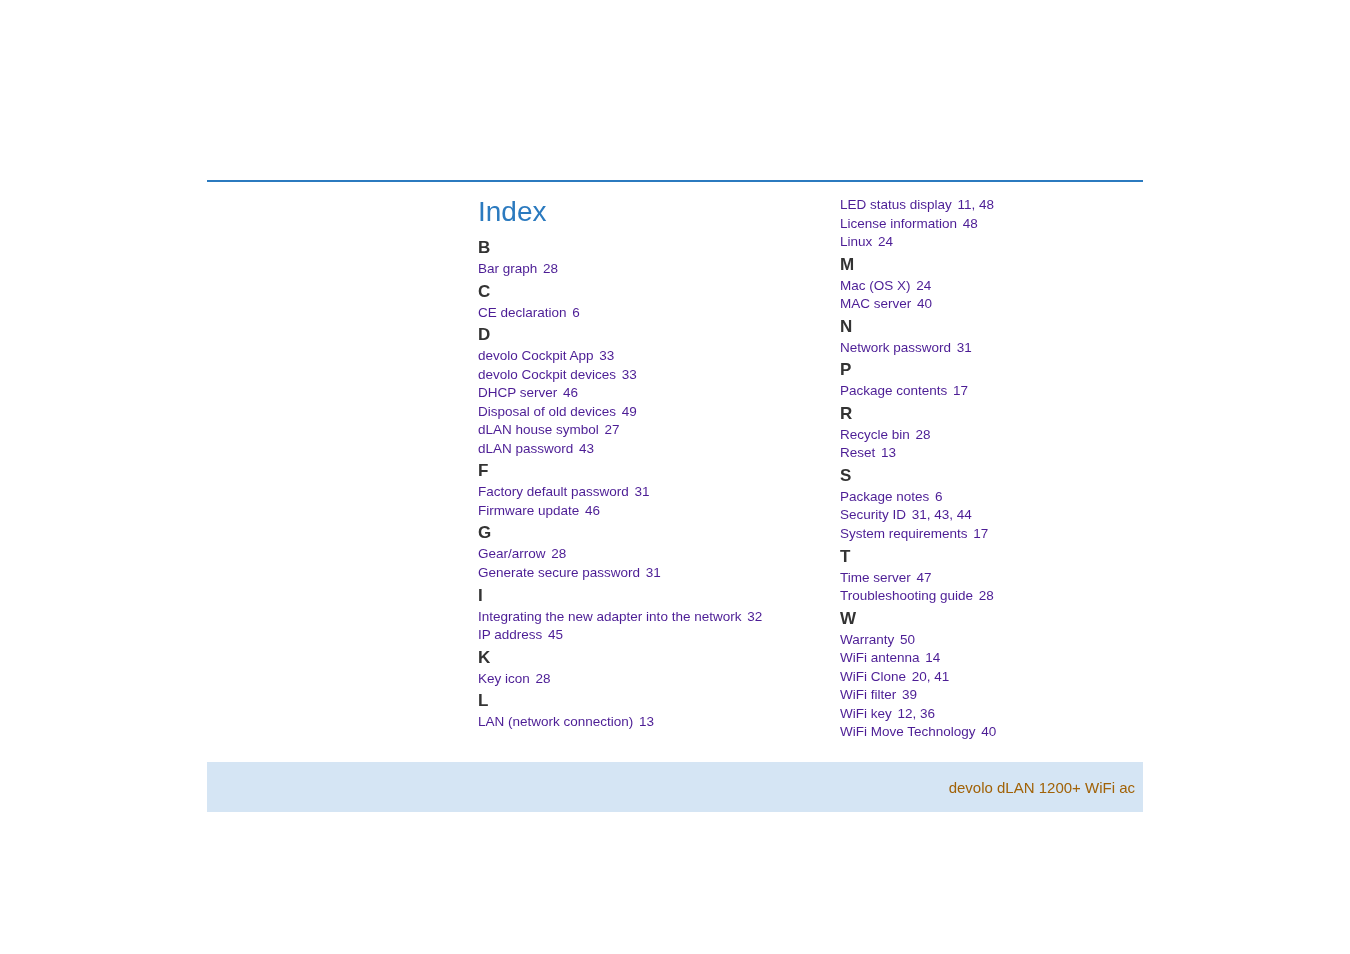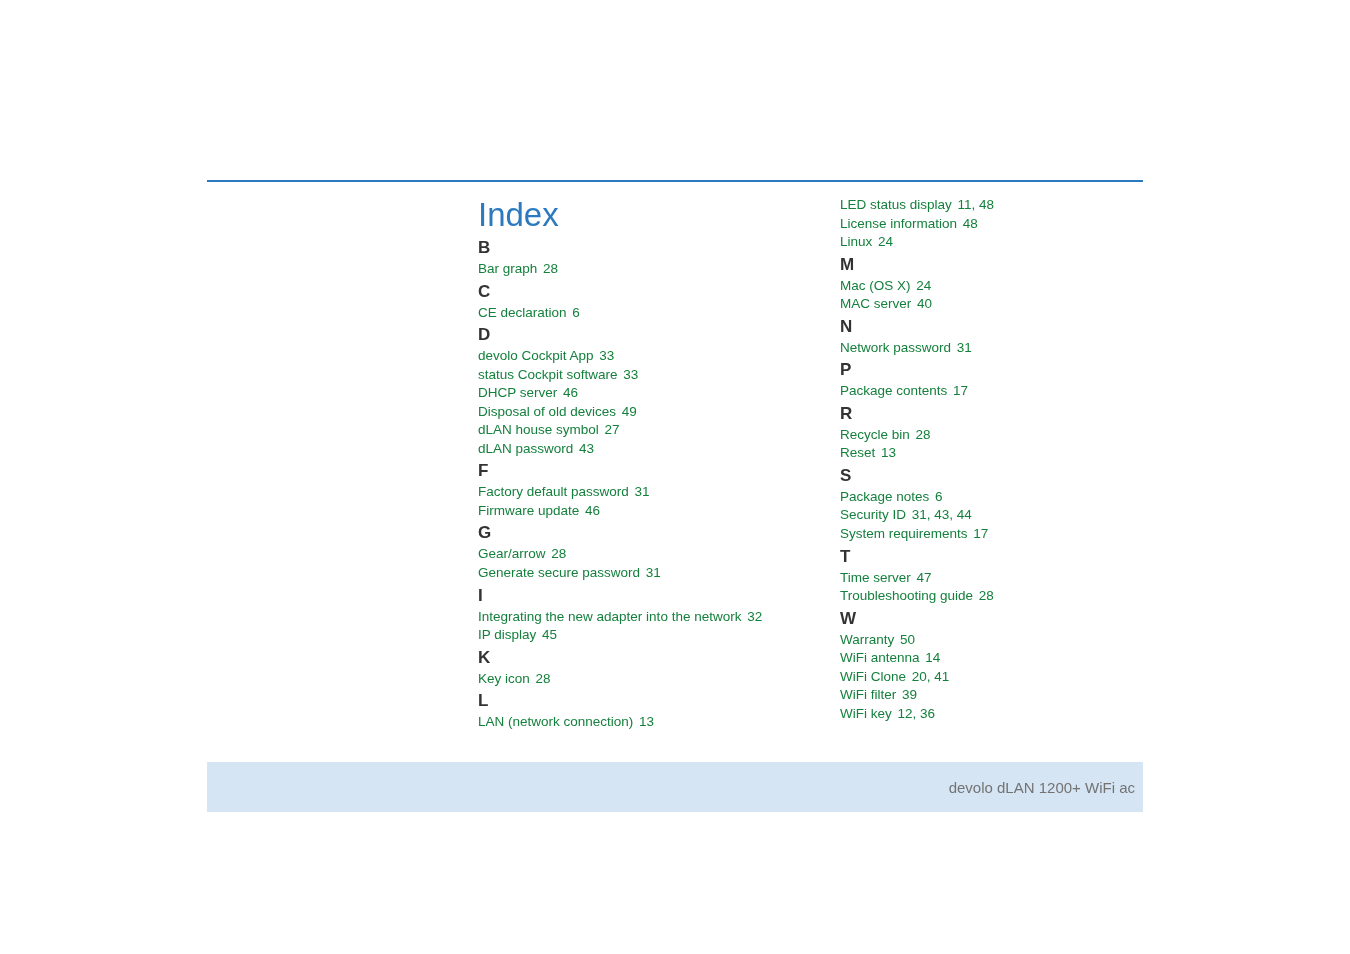--- a/index.html
+++ b/index.html
@@ -19,21 +19,21 @@
       top: 180px;
       left: 207px;
       width: 936px;
       height: 2px;
       background: #2b7abf;
     }
     .heading {
       position: absolute;
       top: 196px;
       left: 478px;
-      font-size: 33px;
+      font-size: 28px;
       color: #2b7abf;
       font-weight: normal;
     }
     .columns {
       position: absolute;
       top: 196px;
       left: 478px;
       display: flex;
       gap: 60px;
     }
@@ -47,37 +47,37 @@
     }
     .letter {
       font-size: 17px;
       font-weight: bold;
       color: #333333;
       margin-top: 4px;
       margin-bottom: 2px;
     }
     .entry {
       font-size: 13.5px;
-      color: #15803d;
+      color: #4c1d95;
       line-height: 1.3;
       margin-bottom: 1px;
     }
     .entry .label {
       display: inline;
     }
     .entry .pages {
       display: inline;
       margin-left: 2px;
     }
     .footer {
       position: absolute;
       top: 779px;
       right: 215px;
       font-size: 15px;
-      color: #737373;
+      color: #a16207;
     }
     .footer-bg {
       position: absolute;
       top: 762px;
       left: 207px;
       width: 936px;
       height: 50px;
       background: #d5e5f4;
     }
   </style>
@@ -89,34 +89,34 @@
 <h1 class="heading">Index</h1>
 
 <div class="columns">
   <div class="col-left" id="col-left">
       <div class="letter">B</div>
       <div class="entry"><span class="label">Bar graph</span><span class="pages"> 28</span></div>
       <div class="letter">C</div>
       <div class="entry"><span class="label">CE declaration</span><span class="pages"> 6</span></div>
       <div class="letter">D</div>
       <div class="entry"><span class="label">devolo Cockpit App</span><span class="pages"> 33</span></div>
-      <div class="entry"><span class="label">status Cockpit software</span><span class="pages"> 33</span></div>
+      <div class="entry"><span class="label">devolo Cockpit devices</span><span class="pages"> 33</span></div>
       <div class="entry"><span class="label">DHCP server</span><span class="pages"> 46</span></div>
       <div class="entry"><span class="label">Disposal of old devices</span><span class="pages"> 49</span></div>
       <div class="entry"><span class="label">dLAN house symbol</span><span class="pages"> 27</span></div>
       <div class="entry"><span class="label">dLAN password</span><span class="pages"> 43</span></div>
       <div class="letter">F</div>
       <div class="entry"><span class="label">Factory default password</span><span class="pages"> 31</span></div>
       <div class="entry"><span class="label">Firmware update</span><span class="pages"> 46</span></div>
       <div class="letter">G</div>
       <div class="entry"><span class="label">Gear/arrow</span><span class="pages"> 28</span></div>
       <div class="entry"><span class="label">Generate secure password</span><span class="pages"> 31</span></div>
       <div class="letter">I</div>
       <div class="entry"><span class="label">Integrating the new adapter into the network</span><span class="pages"> 32</span></div>
-      <div class="entry"><span class="label">IP display</span><span class="pages"> 45</span></div>
+      <div class="entry"><span class="label">IP address</span><span class="pages"> 45</span></div>
       <div class="letter">K</div>
       <div class="entry"><span class="label">Key icon</span><span class="pages"> 28</span></div>
       <div class="letter">L</div>
       <div class="entry"><span class="label">LAN (network connection)</span><span class="pages"> 13</span></div>
     </div>
   <div class="col-right" id="col-right">
       <div class="entry"><span class="label">LED status display</span><span class="pages"> 11, 48</span></div>
       <div class="entry"><span class="label">License information</span><span class="pages"> 48</span></div>
       <div class="entry"><span class="label">Linux</span><span class="pages"> 24</span></div>
       <div class="letter">M</div>
@@ -135,17 +135,18 @@
       <div class="entry"><span class="label">System requirements</span><span class="pages"> 17</span></div>
       <div class="letter">T</div>
       <div class="entry"><span class="label">Time server</span><span class="pages"> 47</span></div>
       <div class="entry"><span class="label">Troubleshooting guide</span><span class="pages"> 28</span></div>
       <div class="letter">W</div>
       <div class="entry"><span class="label">Warranty</span><span class="pages"> 50</span></div>
       <div class="entry"><span class="label">WiFi antenna</span><span class="pages"> 14</span></div>
       <div class="entry"><span class="label">WiFi Clone</span><span class="pages"> 20, 41</span></div>
       <div class="entry"><span class="label">WiFi filter</span><span class="pages"> 39</span></div>
       <div class="entry"><span class="label">WiFi key</span><span class="pages"> 12, 36</span></div>
+      <div class="entry"><span class="label">WiFi Move Technology</span><span class="pages"> 40</span></div>
     </div>
 </div>
 
 <div class="footer-bg"></div>
 <div class="footer">devolo dLAN 1200+ WiFi ac</div>
 
 </body></html>

